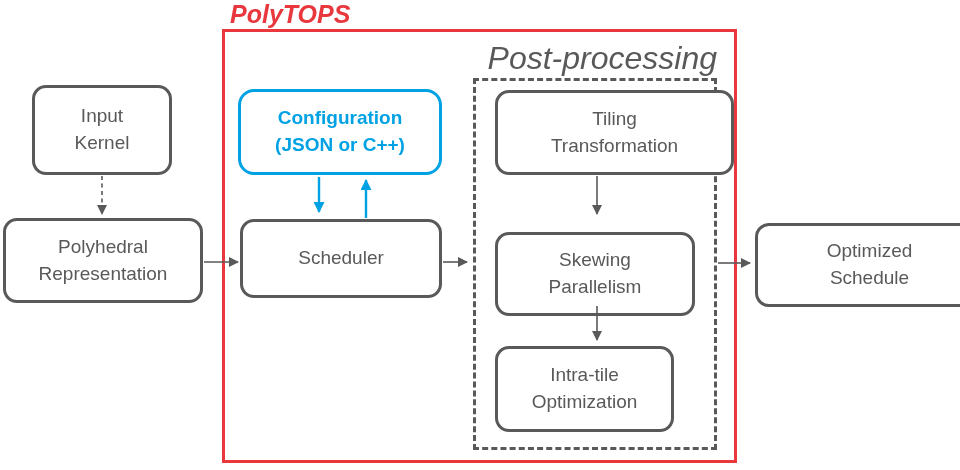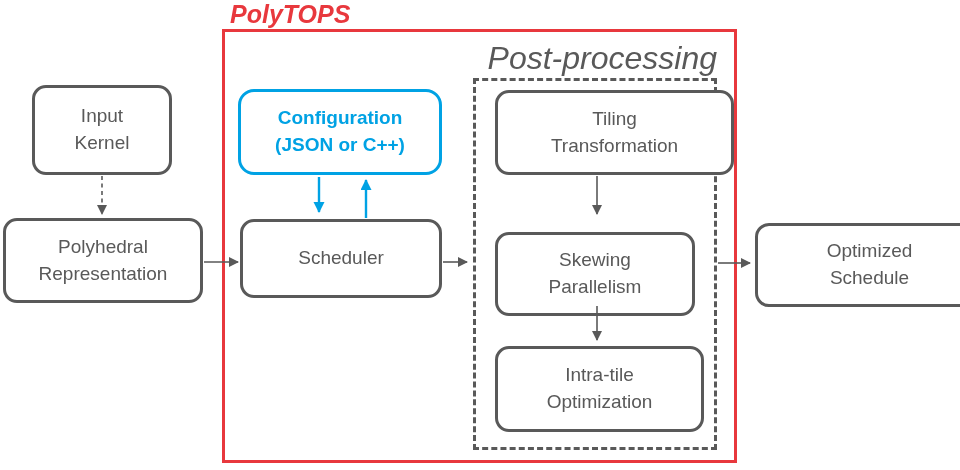--- a/index.html
+++ b/index.html
@@ -65,21 +65,21 @@
   .n-configuration  {
     left: 238px; top: 89px; width: 204px; height: 86px;
     border: 3px solid var(--accent-blue, #00a2e4);
     border-radius: 16px;
     color: var(--accent-blue, #00a2e4);
     font-weight: 700;
   }
   .n-scheduler      { left: 240px; top: 219px; width: 202px; height: 79px; border-width: 3.5px; }
   .n-tiling         { left: 495px; top: 90px;  width: 239px; height: 85px; }
   .n-skewing        { left: 495px; top: 221px; width: 200px; height: 84px; margin-top: 11px; }
-  .n-intra-tile     { left: 495px; top: 346px; width: 209px; height: 86px; }
+  .n-intra-tile     { left: 495px; top: 346px; width: 179px; height: 86px; }
   .n-optimized      { left: 755px; top: 223px; width: 229px; height: 84px; }
 
   svg.arrows {
     position: absolute;
     left: 0; top: 0;
     width: 960px; height: 470px;
     pointer-events: none;
   }
   .ln-gray  { stroke: var(--box-gray, #595959); stroke-width: 1.6; }
   .ln-blue  { stroke: var(--accent-blue, #00a2e4); stroke-width: 2.4; }

